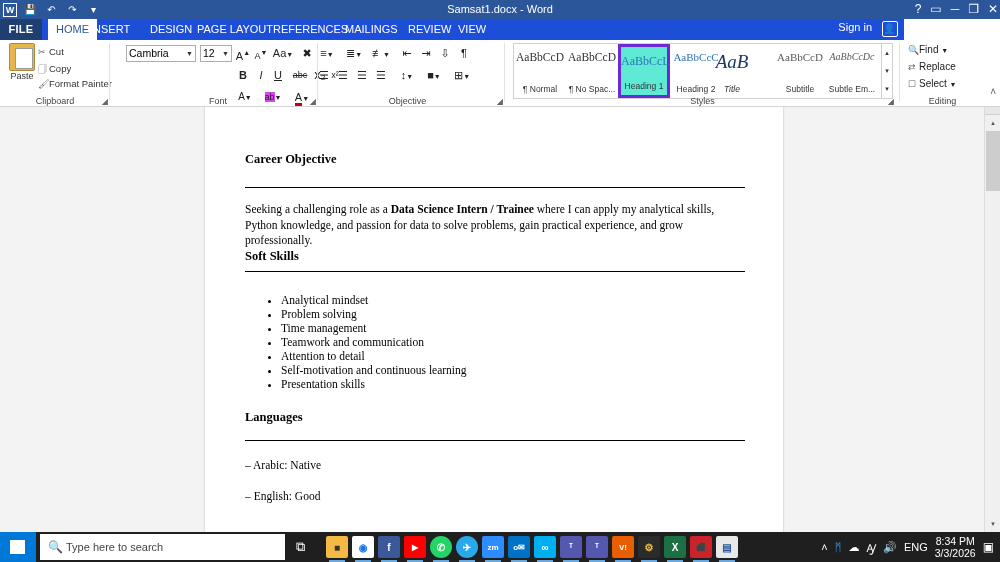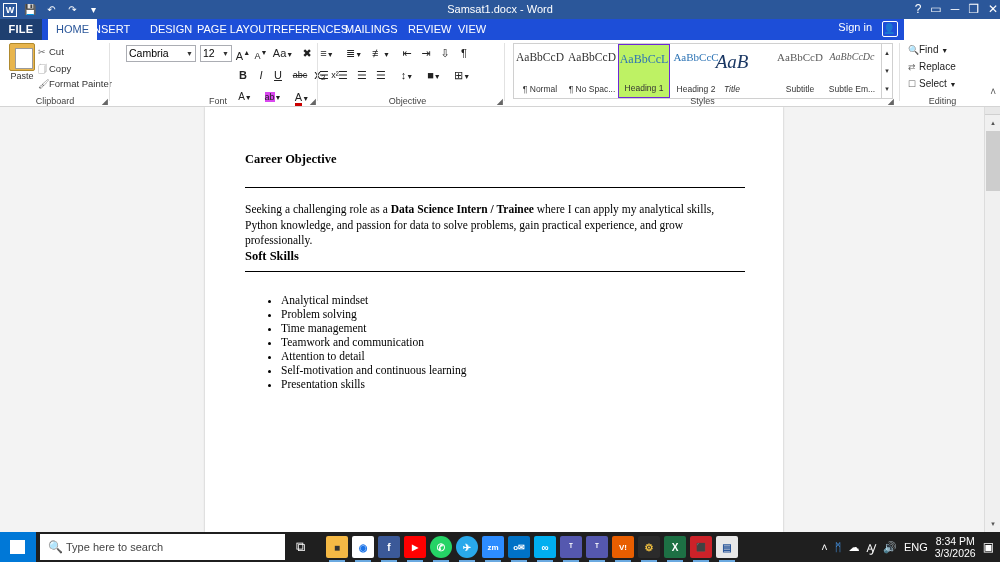--- a/index.html
+++ b/index.html
@@ -106,21 +106,21 @@
   .btn u { text-decoration: underline; }
 
   
   .styles-box {
     position: absolute; top: 3px; height: 56px; border: 1px solid #d0d0d0; background: #fff;
   }
   .style-cell {
     position: absolute; top: 0; width: 52px; height: 54px; text-align: center;
     font-size: 9px; color: #333; cursor: default;
   }
-  .style-cell.sel { border: 1px solid #6d28d9; background: #bef264; }
+  .style-cell.sel { border: 3px solid #6d28d9; background: #5eead4; }
   .style-prev {
     margin-top: 7px; font-family: "Liberation Serif", serif; font-size: 11.5px; color: #333;
   }
   .style-prev.h1 { color: #2e74b5; font-size: 12px; }
   .style-prev.h2 { color: #2e74b5; font-size: 11px; }
   .style-prev.title { font-size: 19px; color: #1b3864; }
   .style-prev.subtitle { color: #5a5a5a; font-size: 11px; }
   .style-prev.subtle { color: #5a5a5a; font-style: italic; font-size: 10px; }
   .style-name { position: absolute; bottom: 4px; width: 100%; font-size: 8.5px; color: #333; }
   .style-scroll {
@@ -389,20 +389,26 @@
             <li>Analytical mindset</li>
             <li>Problem solving</li>
             <li>Time management</li>
             <li>Teamwork and communication</li>
             <li>Attention to detail</li>
             <li>Self-motivation and continuous learning</li>
             <li>Presentation skills</li>
           </ul>
         </div>
 
+        <div style="margin-top:18px;">
+          <p class="sec-head">Languages</p>
+          <div class="hr" style="margin-top:15px; margin-bottom:18px;"></div>
+          <p class="lang-line" style="margin-bottom:19px;">– Arabic: Native</p>
+          <p class="lang-line">– English: Good</p>
+        </div>
 
       </div>
     </div>
   </div>
 
   <div class="vscroll">
     <div class="vs-split"></div>
     <div class="vs-arrow" style="margin-top:8px;">▴</div>
     <div class="vs-thumb" style="top:24px;"></div>
     <div class="vs-arrow bottom">▾</div>

